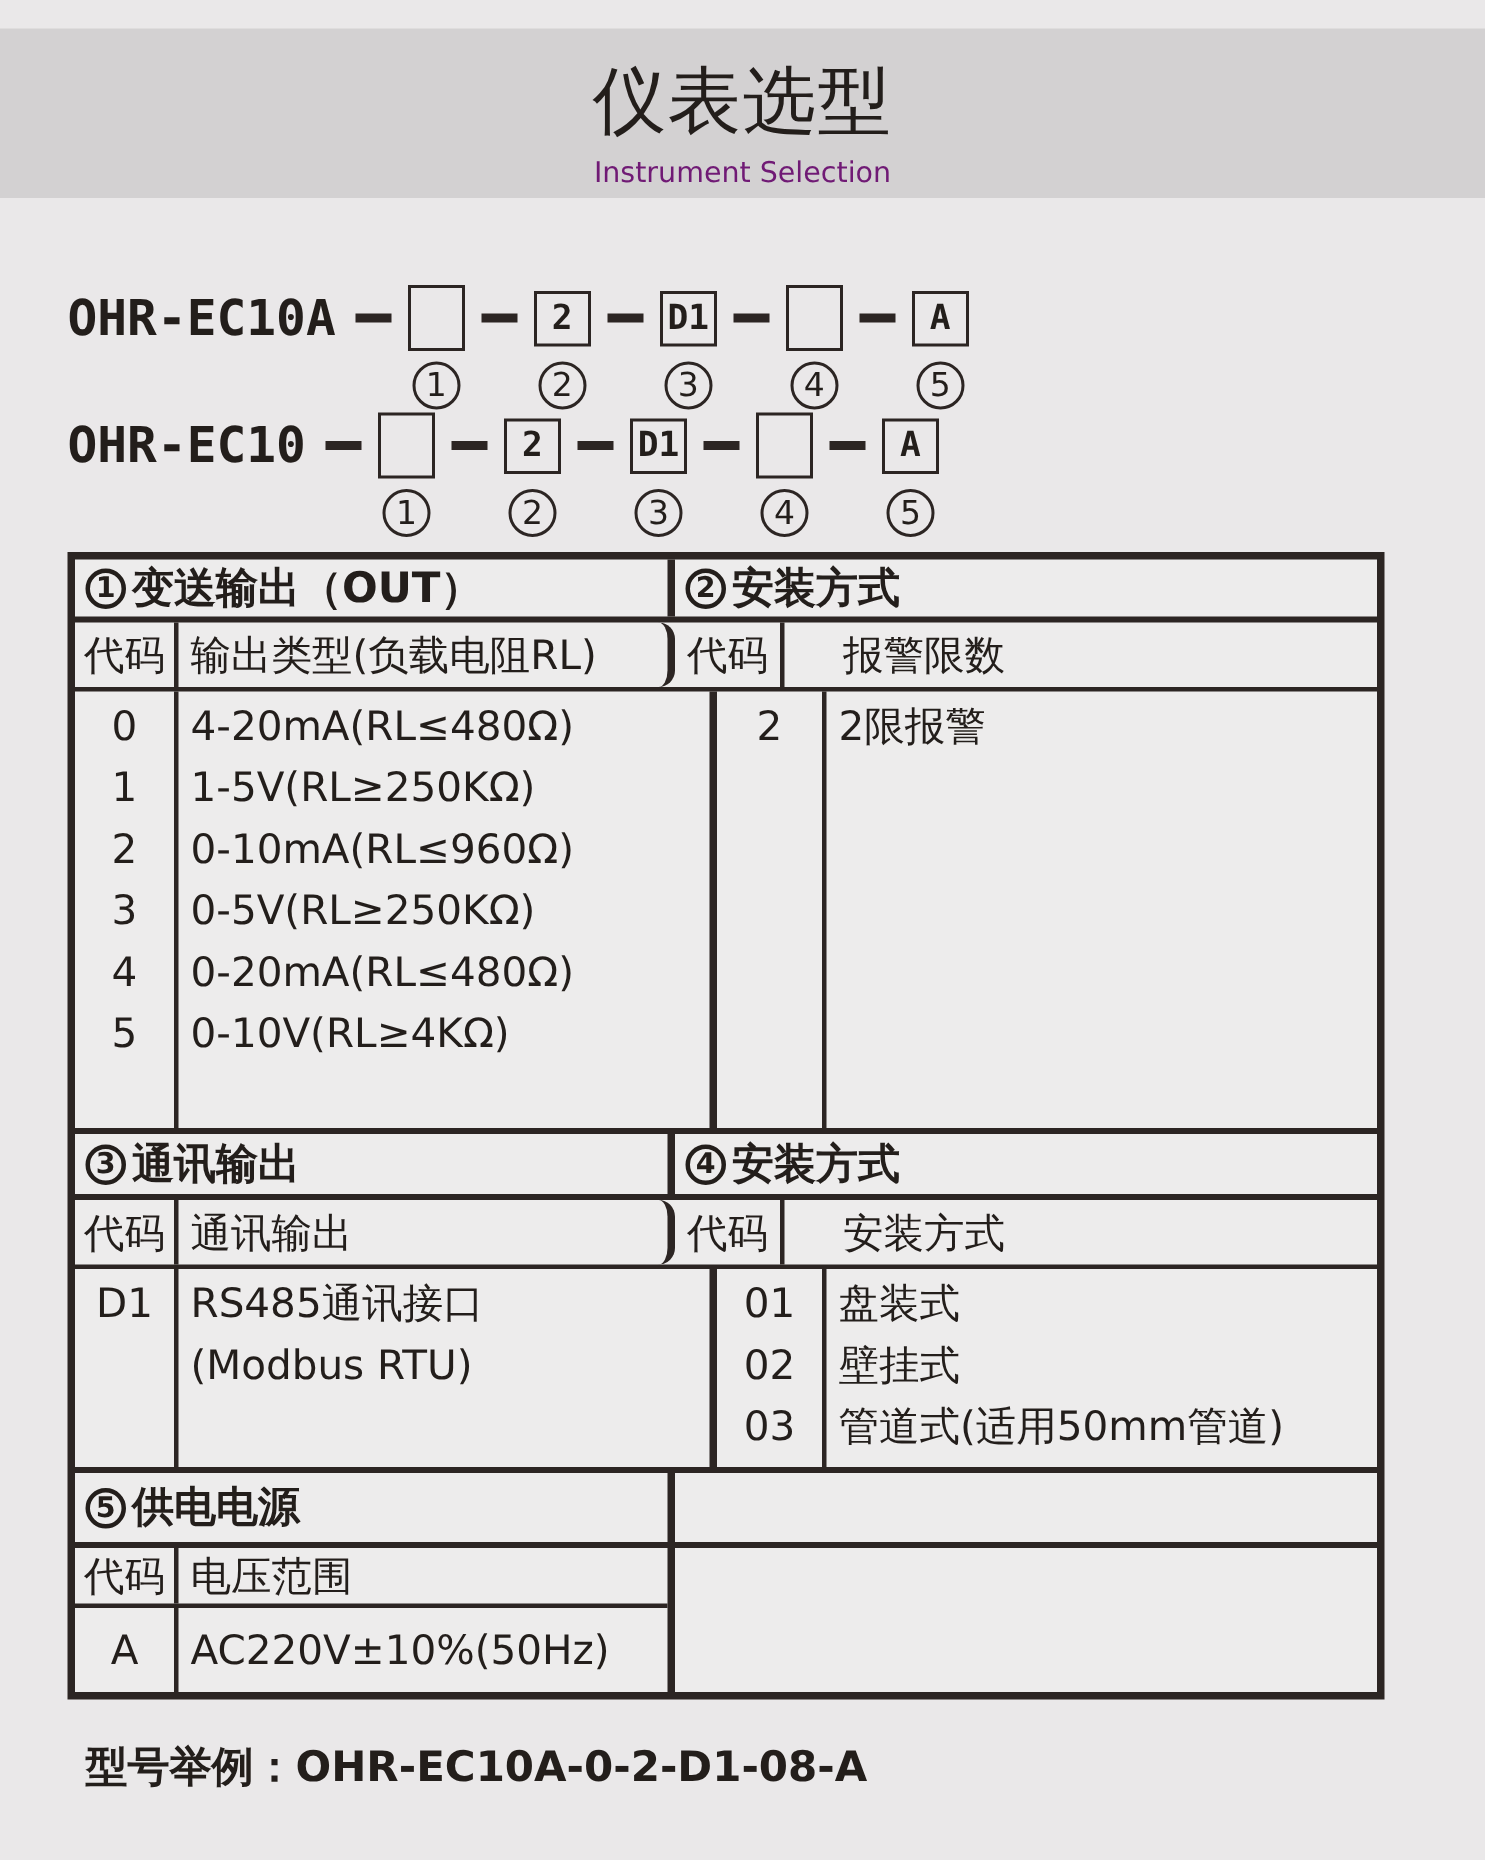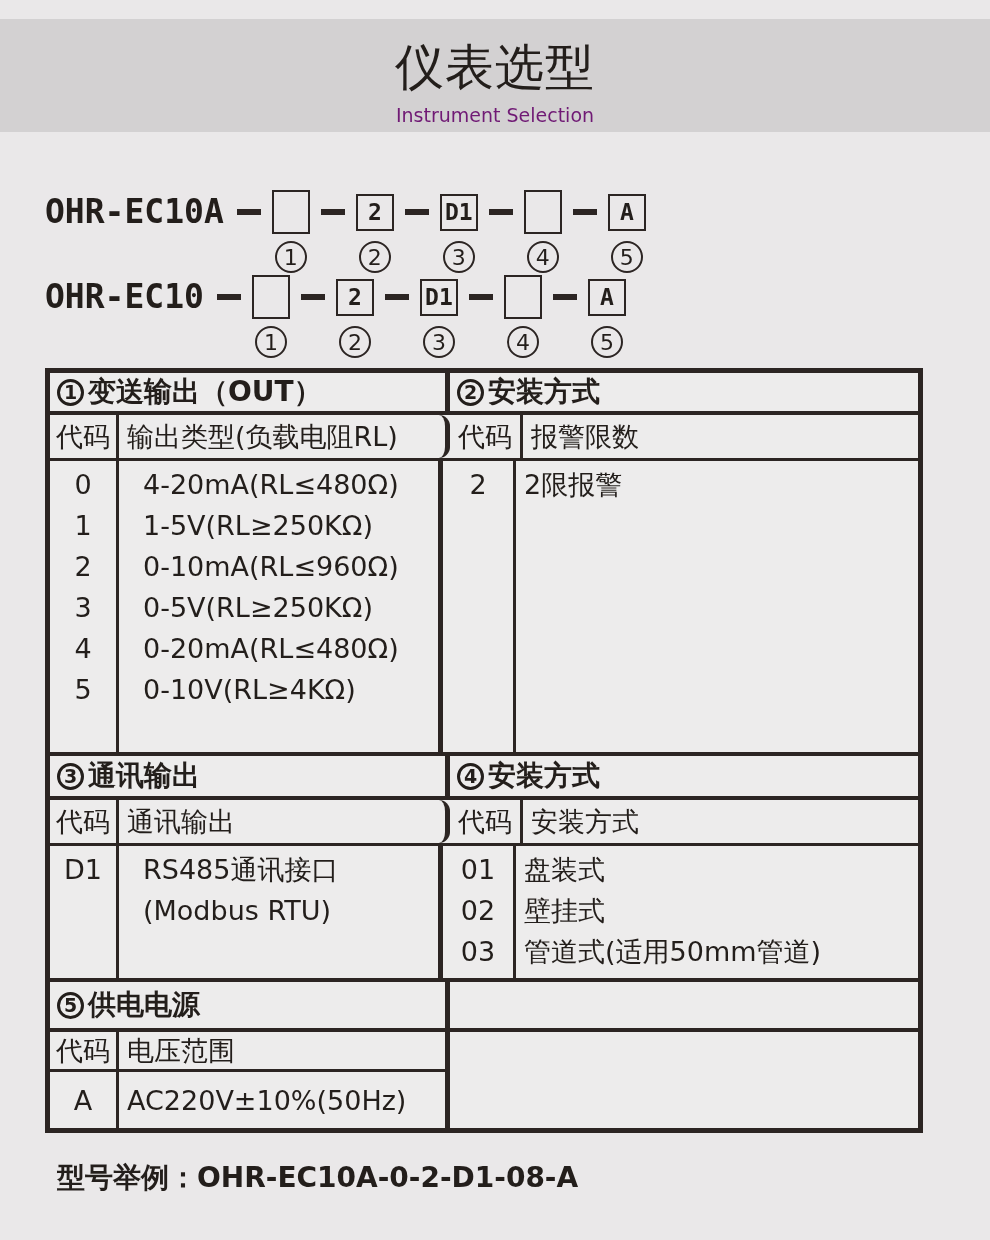--- a/index.html
+++ b/index.html
@@ -51,27 +51,27 @@
   .numbadge {
     width:27px; height:27px; border:3px solid #231e1b; border-radius:50%;
     display:inline-flex; align-items:center; justify-content:center;
     font-size:19px; font-weight:bold; margin-right:4px; flex:none;
   }
   .row-sec12 { height:42px; }
   .row-colhead { height:46px; font-size:27px; }
   .cL-code { width:69px; border-right:3px solid #2c2523; text-align:center; display:flex; align-items:center; justify-content:center; }
   .cL-desc { width:331px; border-right:5px solid #2c2523; display:flex; align-items:center; padding-left:8px;border-radius:11px; }
   .cR-code { width:73px; border-right:3px solid #2c2523; text-align:center; display:flex; align-items:center; justify-content:center; }
-  .cR-desc { flex:1; display:flex; align-items:center; padding-left:8px; }
+  .cR-desc { flex:1; display:flex; align-items:center; padding-left:8px;margin-left:31px; }
   .row-content1 { height:295px; }
   .row-content34 { height:136px; }
   .contcell { padding-top:3px; font-size:27px; }
   .contcell .tline { line-height:41px; white-space:nowrap; }
   .col-codeL { width:69px; border-right:3px solid #2c2523; text-align:center; }
-  .col-descL { width:324px; border-right:5px solid #2c2523; padding-left:24px; }
+  .col-descL { width:359px; border-right:5px solid #2c2523; padding-left:8px; }
   .col-codeR { width:73px; border-right:3px solid #2c2523; text-align:center; }
   .col-descR { flex:1; padding-left:8px; }
   .row-sec34 { height:44px; }
   .row-sec5 { height:50px; }
   .s5-body { display:flex; border-bottom:none; }
   .s5-left { width:400px; border-right:5px solid #2c2523; display:flex; flex-direction:column; }
   .s5-right { flex:1; }
   .s5-colhead { display:flex; height:40px; border-bottom:3px solid #2c2523; font-size:27px; }
   .s5-val { display:flex; height:56px; font-size:27px; }
   .s5-code { width:69px; border-right:3px solid #2c2523; display:flex; align-items:center; justify-content:center; }

